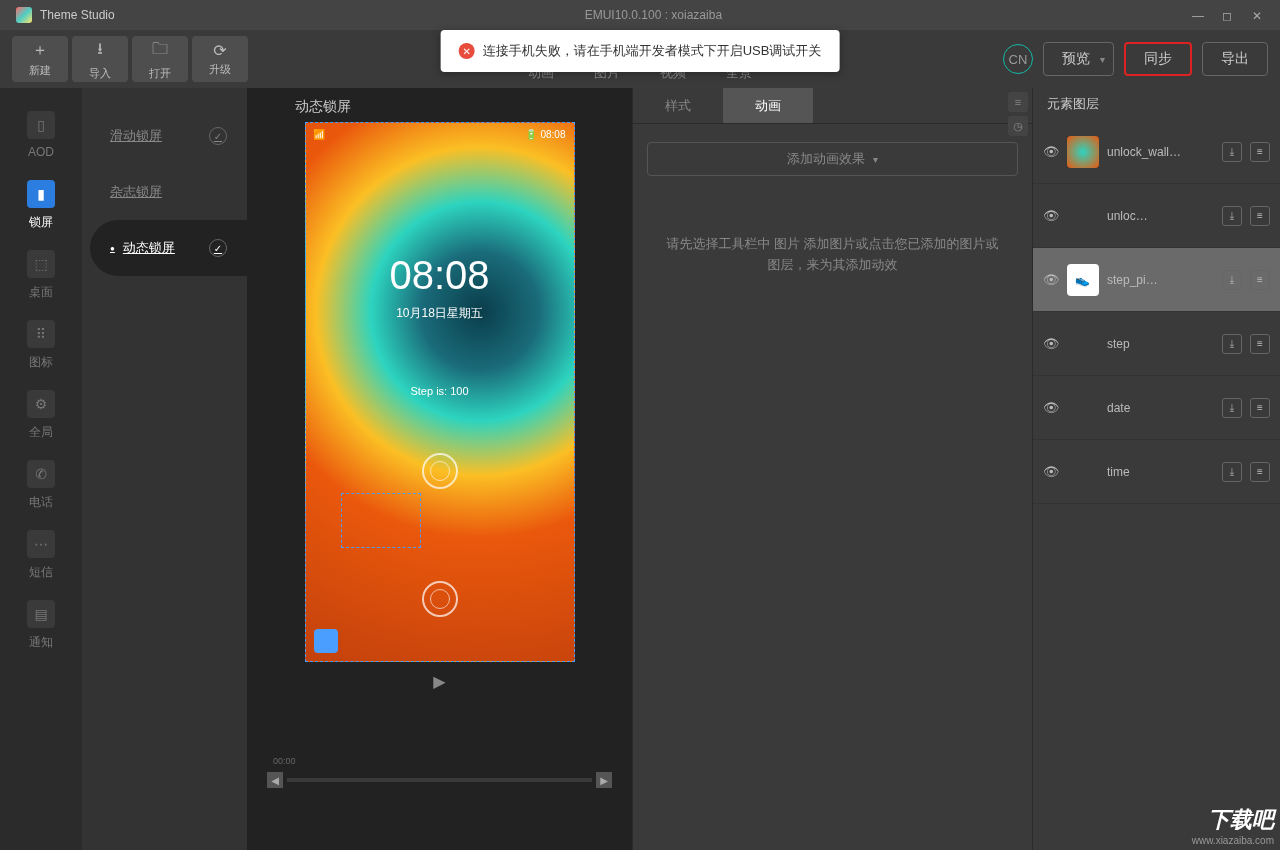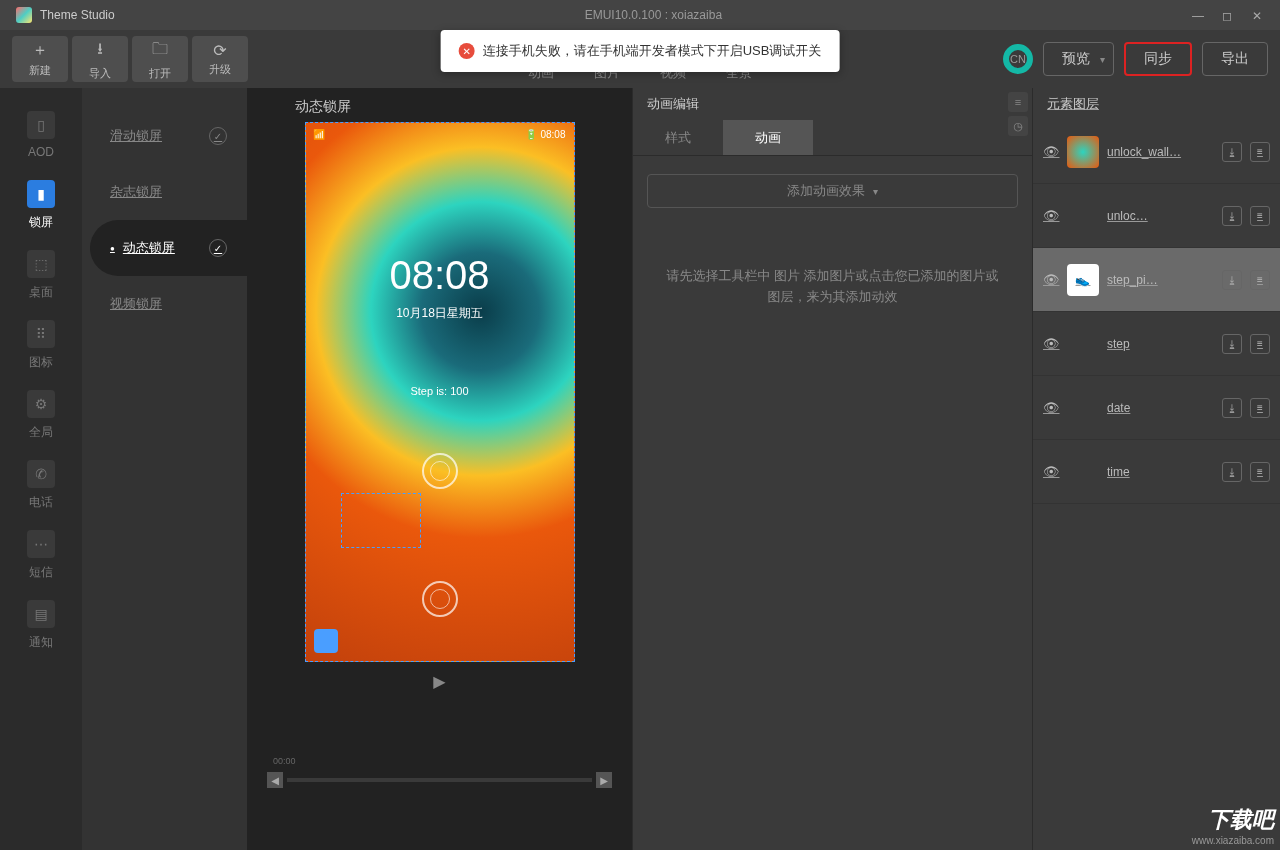--- a/index.html
+++ b/index.html
@@ -12,21 +12,21 @@
 .titlebar .winbtns { display: flex; gap: 18px; }
 .titlebar .winbtn { width: 12px; height: 12px; color: #aaa; cursor: pointer; }
 
 .toolbar { height: 58px; background: #3a3a3a; display: flex; align-items: center; padding: 0 12px; position: relative; }
 .tool-group { display: flex; gap: 4px; }
 .tool-btn { width: 56px; height: 46px; background: #4e4e4e; border-radius: 4px; display: flex; flex-direction: column; align-items: center; justify-content: center; gap: 2px; color: #bbb; font-size: 11px; cursor: pointer; }
 .tool-btn .ico { font-size: 16px; }
 .tabs-center { position: absolute; left: 50%; transform: translateX(-50%); bottom: 6px; display: flex; gap: 40px; font-size: 13px; color: #888; }
 .tabs-center span { cursor: pointer; }
 .right-actions { margin-left: auto; display: flex; gap: 10px; align-items: center; }
-.lang-btn { width: 30px; height: 30px; border: 6px solid #14b8a6; border-radius: 50%; display: flex; align-items: center; justify-content: center; font-size: 11px; color: #999; cursor: pointer; }
+.lang-btn { width: 30px; height: 30px; border: 1px solid #14b8a6; border-radius: 50%; display: flex; align-items: center; justify-content: center; font-size: 13px; color: #999; cursor: pointer; }
 .act-btn { height: 34px; padding: 0 18px; border: 1px solid #666; border-radius: 4px; display: flex; align-items: center; font-size: 14px; color: #ccc; cursor: pointer; background: #3a3a3a; }
 .act-btn.split { padding-right: 8px; }
 .act-btn .chev { margin-left: 10px; font-size: 10px; color: #888; }
 .highlight-red { border: 2px solid #d22; }
 
 .main { display: flex; height: calc(850px - 88px); }
 
 .sidebar { width: 82px; background: #2b2b2b; display: flex; flex-direction: column; align-items: center; padding-top: 12px; }
 .side-item { width: 100%; height: 70px; display: flex; flex-direction: column; align-items: center; justify-content: center; gap: 6px; font-size: 12px; color: #777; cursor: pointer; }
 .side-item.active { color: #fff; }
@@ -60,21 +60,21 @@
 .editor-head { height: 32px; display: flex; align-items: center; padding: 0 14px; font-size: 13px; color: #ccc; justify-content: space-between; }
 .editor-tabs { display: flex; height: 36px; border-bottom: 1px solid #2b2b2b; }
 .editor-tab { padding: 0 32px; display: flex; align-items: center; font-size: 13px; color: #888; cursor: pointer; }
 .editor-tab.active { background: #555; color: #fff; }
 .add-effect { margin: 18px 14px; height: 34px; border: 1px solid #555; border-radius: 4px; display: flex; align-items: center; justify-content: center; font-size: 13px; color: #888; cursor: pointer; }
 .add-effect .chev { margin-left: 8px; font-size: 10px; }
 .editor-hint { padding: 40px 30px; text-align: center; font-size: 13px; color: #888; line-height: 1.6; }
 .editor-side-icons { position: absolute; right: 252px; top: 92px; display: flex; flex-direction: column; gap: 4px; }
 .edico { width: 20px; height: 20px; background: #444; border-radius: 3px; display:flex;align-items:center;justify-content:center;font-size:11px;color:#888;cursor:pointer; }
 
-.layers { width: 248px; background: #3a3a3a; border-left: 1px solid #2b2b2b; text-decoration: underline; }
+.layers { width: 248px; background: #3a3a3a; border-left: 1px solid #2b2b2b; }
 .layers-head { height: 32px; display: flex; align-items: center; padding: 0 14px; font-size: 13px; color: #ccc; }
 .layer-row { height: 64px; display: flex; align-items: center; padding: 0 10px; gap: 8px; font-size: 12px; color: #bbb; border-bottom: 1px solid #333; }
 .layer-row.sel { background: #6a6a6a; }
 .layer-row .eye { width: 16px; cursor: pointer; font-size: 13px; }
 .layer-row .thumb { width: 32px; height: 32px; border-radius: 4px; background: #555; flex-shrink: 0; }
 .layer-row .thumb.wall { background: radial-gradient(circle,#2dd4bf,#ea580c); }
 .layer-row .thumb.shoe { background: #fff; display:flex;align-items:center;justify-content:center; }
 .layer-row .name { flex: 1; overflow: hidden; text-overflow: ellipsis; white-space: nowrap; }
 .layer-row .lbtn { width: 20px; height: 20px; border: 1px solid #666; border-radius: 3px; display: flex; align-items: center; justify-content: center; font-size: 10px; cursor: pointer; }
 
@@ -174,23 +174,20 @@
     <div class="sub-item">
         <span>滑动锁屏</span>
         <span class="check">✓</span>
       </div>
     <div class="sub-item">
         <span>杂志锁屏</span>
       </div>
     <div class="sub-item active">
         <span>动态锁屏</span>
         <span class="check">✓</span>
-      </div>
-    <div class="sub-item">
-        <span>视频锁屏</span>
       </div>
   </div>
 
   <div class="canvas-area">
     <div class="canvas-title">动态锁屏</div>
     <div class="phone">
       <div class="statusbar">
           <span>📶</span>
           <span><span>🔋</span> <span>08:08</span></span>
         </div>
@@ -205,23 +202,20 @@
     <div class="play-btn">▶</div>
     <div class="timeline-label">00:00</div>
     <div class="timeline">
       <div class="tl-btn">◀</div>
       <div class="tl-track"></div>
       <div class="tl-btn">▶</div>
     </div>
   </div>
 
   <div class="editor">
-    <div class="editor-head">
-        <span>动画编辑</span>
-      </div>
     <div class="editor-tabs">
       <div class="editor-tab">样式</div>
       <div class="editor-tab active">动画</div>
     </div>
     <div class="add-effect">
         <span>添加动画效果</span>
         <span class="chev">▾</span>
       </div>
     <div class="editor-hint">请先选择工具栏中 图片 添加图片或点击您已添加的图片或图层，来为其添加动效</div>
   </div>

